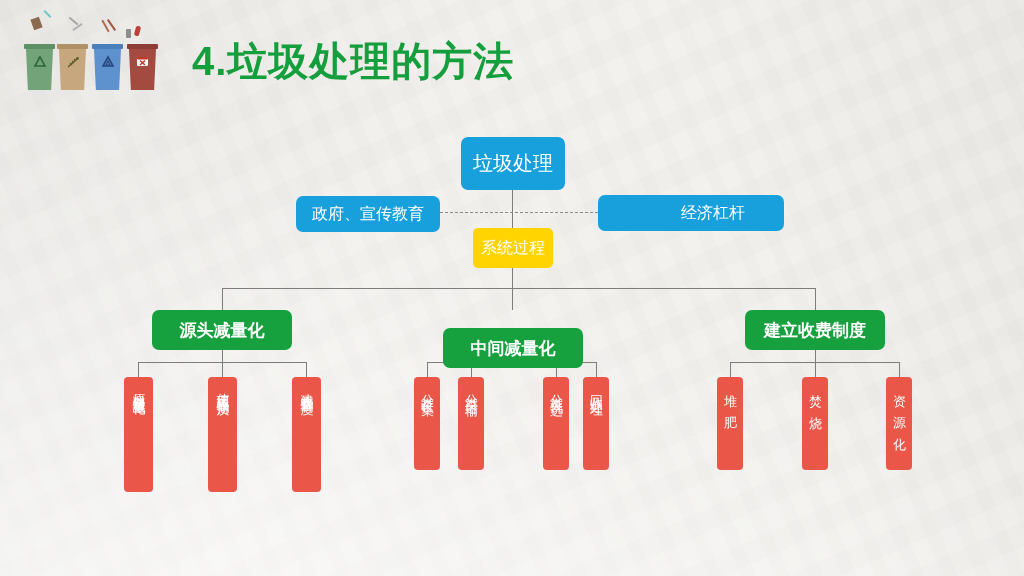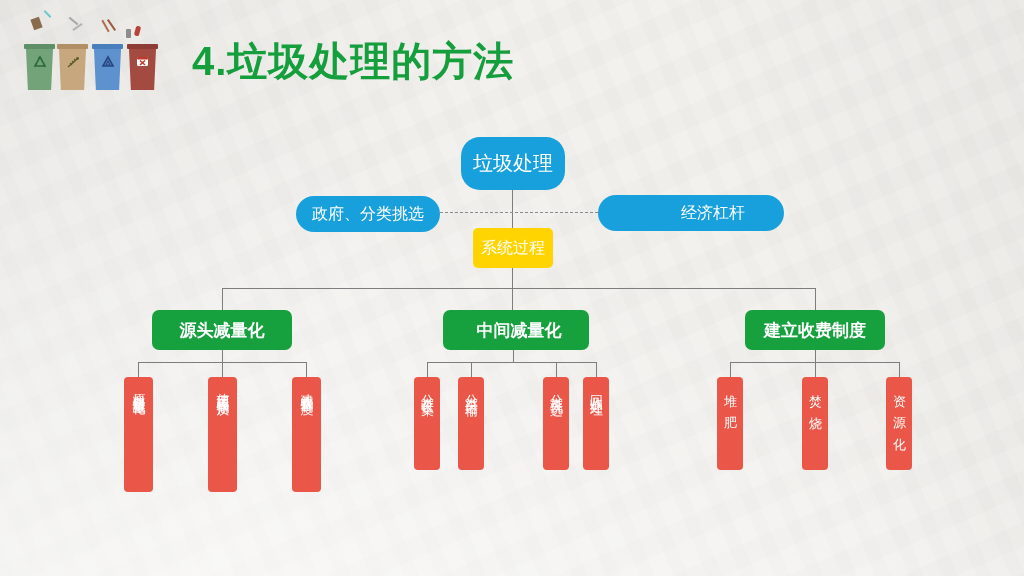--- a/index.html
+++ b/index.html
@@ -21,21 +21,21 @@
   
   .ln{position:absolute;background:#7d7d7d;z-index:1;}
   .ln.h{height:1px;}
   .ln.v{width:1px;}
   .dashline{position:absolute;height:0;border-top:1px dashed #8a8a8a;z-index:1;}
   
   .node{
     position:absolute;display:flex;align-items:center;justify-content:center;
     color:#fff;z-index:2;text-align:center;
   }
-  .blue{background:#18a0dc;border-radius:19px;}
+  .blue{background:#18a0dc;border-radius:7px;}
   .yellow{background:#ffd400;border-radius:5px;}
   .greenbox{background:#16a03e;border-radius:7px;font-weight:bold;}
   .leaf{
     position:absolute;display:flex;justify-content:center;z-index:2;
     background:#ea5748;border-radius:4px;color:#fff;
   }
   .leaf span{writing-mode:vertical-lr;text-orientation:upright;display:block;}
   .g1{width:29px;height:115px;font-size:13px;}
   .g1 span{letter-spacing:1.5px;padding-top:6px;}
   .g2{width:26px;height:93px;font-size:13px;}
@@ -129,26 +129,26 @@
     <div class="ln v" style="left:471px;top:362px;height:15px;"></div>
     <div class="ln v" style="left:556px;top:362px;height:15px;"></div>
     <div class="ln v" style="left:596px;top:362px;height:15px;"></div>
 
     <div class="ln v" style="left:815px;top:350px;height:27px;"></div>
     <div class="ln h" style="left:730px;top:362px;width:169px;"></div>
     <div class="ln v" style="left:730px;top:362px;height:15px;"></div>
     <div class="ln v" style="left:899px;top:362px;height:15px;"></div>
 
     <div class="node blue" style="left:461px;top:137px;width:104px;height:53px;font-size:20px;">垃圾处理</div>
-    <div class="node blue" style="left:296px;top:196px;width:144px;height:36px;font-size:16px;">政府、分类挑选</div>
+    <div class="node blue" style="left:296px;top:196px;width:144px;height:36px;font-size:16px;">政府、宣传教育</div>
     <div class="node blue" style="left:598px;top:195px;width:142px;height:36px;font-size:16px;padding-left:44px;">经济杠杆</div>
     <div class="node yellow" style="left:473px;top:228px;width:80px;height:40px;font-size:16px;">系统过程</div>
 
     <div class="node greenbox" style="left:152px;top:310px;width:140px;height:40px;font-size:17px;text-align:center;">源头减量化</div>
-    <div class="node greenbox" style="left:443px;top:310px;width:140px;height:40px;font-size:17px;padding-left:6px;">中间减量化</div>
+    <div class="node greenbox" style="left:443px;top:328px;width:140px;height:40px;font-size:17px;">中间减量化</div>
     <div class="node greenbox" style="left:745px;top:310px;width:140px;height:40px;font-size:17px;">建立收费制度</div>
 
     <div class="leaf g1" style="left:124px;top:377px;">
       <span>原料使用减量化</span>
       </div>
     <div class="leaf g1" style="left:208px;top:377px;">
       <span>使用可回收物质</span>
       </div>
     <div class="leaf g1" style="left:292px;top:377px;">
       <span>建立收费制度</span>

